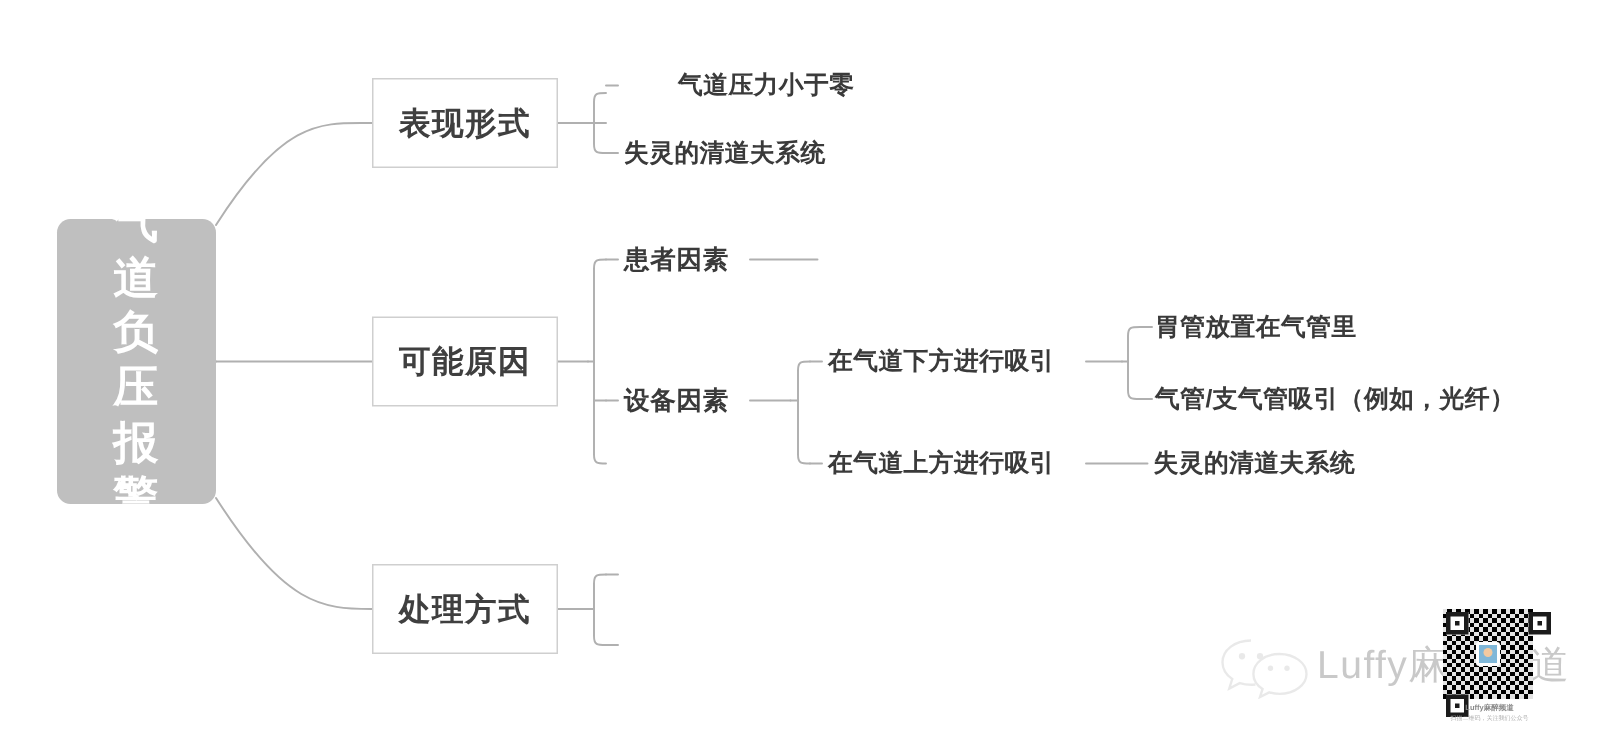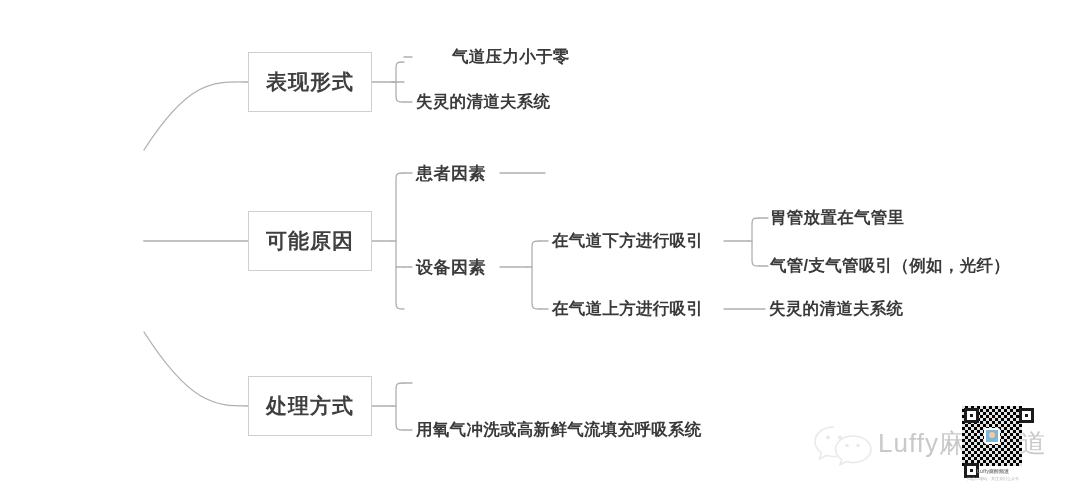--- a/index.html
+++ b/index.html
@@ -168,20 +168,23 @@
       <path d="M724,309 L765,309"></path>
 
       <path d="M372,406 L392,406"></path>
       <path d="M404,383 C 398,383 396,383 396,389 L396,424 C 396,430 398,430 404,430"></path>
       <path d="M392,406 L396,406"></path>
       <path d="M404,383 L412,383"></path>
       <path d="M404,430 L412,430"></path>
     </g>
   </svg>
 
+  <div class="root-node">
+    <span class="root-label">气道负压报警</span>
+  </div>
 
   <div class="l1-node" style="left:248px;top:52px;width:124px;height:60px;">
     <span class="l1-label">表现形式</span>
   </div>
   <div class="t-node t-leaf" style="left:416px;top:57px;margin-left:36px;">
     <span>气道压力小于零</span>
   </div>
   <div class="t-node t-leaf" style="left:416px;top:102px;">
     <span>失灵的清道夫系统</span>
   </div>
@@ -210,23 +213,20 @@
 
   <div class="t-node t-leaf" style="left:552px;top:309px;">
     <span>在气道上方进行吸引</span>
   </div>
   <div class="t-node t-leaf" style="left:769px;top:309px;">
     <span>失灵的清道夫系统</span>
   </div>
 
   <div class="l1-node" style="left:248px;top:376px;width:124px;height:60px;">
     <span class="l1-label">处理方式</span>
-  </div>
-  <div class="t-node t-leaf" style="left:416px;top:430px;">
-    <span>用氧气冲洗或高新鲜气流填充呼吸系统</span>
   </div>
 
   <div class="watermark">
     <svg class="wm-logo" viewBox="0 0 62 44" xmlns="http://www.w3.org/2000/svg">
       <g fill="none" stroke="#c2c2c2" stroke-width="1.6">
         <path d="M22,5 C11,5 3,11.5 3,19.5 C3,24 5.5,28 9.5,30.7 L7.5,37 L14.5,33.4
                  C16.8,34.1 19.3,34.5 22,34.5 C23,34.5 24,34.4 25,34.3"></path>
         <path d="M41,14 C51,14 59,20 59,27.3 C59,34.6 51,40.6 41,40.6
                  C38.6,40.6 36.3,40.2 34.2,39.6 L28,42.7 L29.7,37.3
                  C26,34.9 23.6,31.4 23.6,27.3 C23.6,20 31.1,14 41,14 Z"></path>

